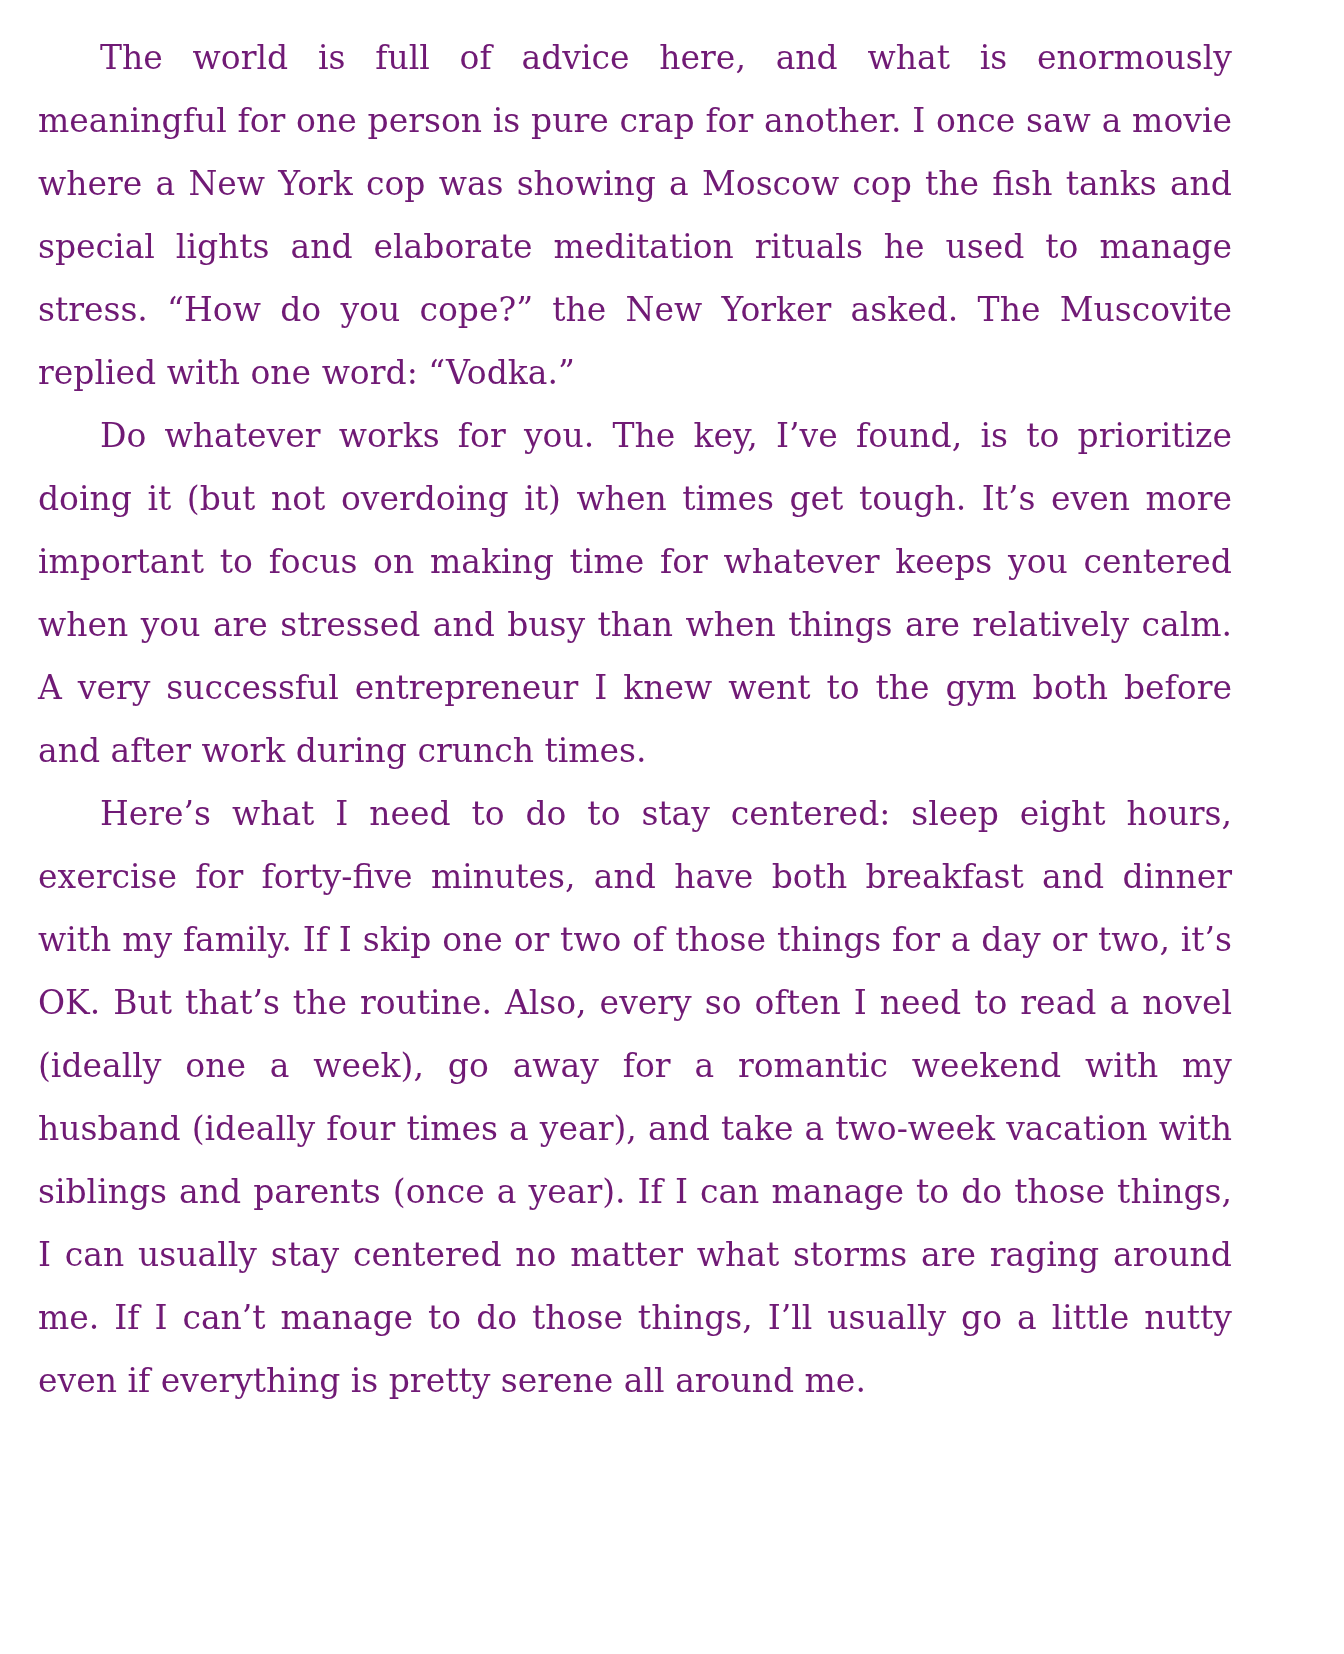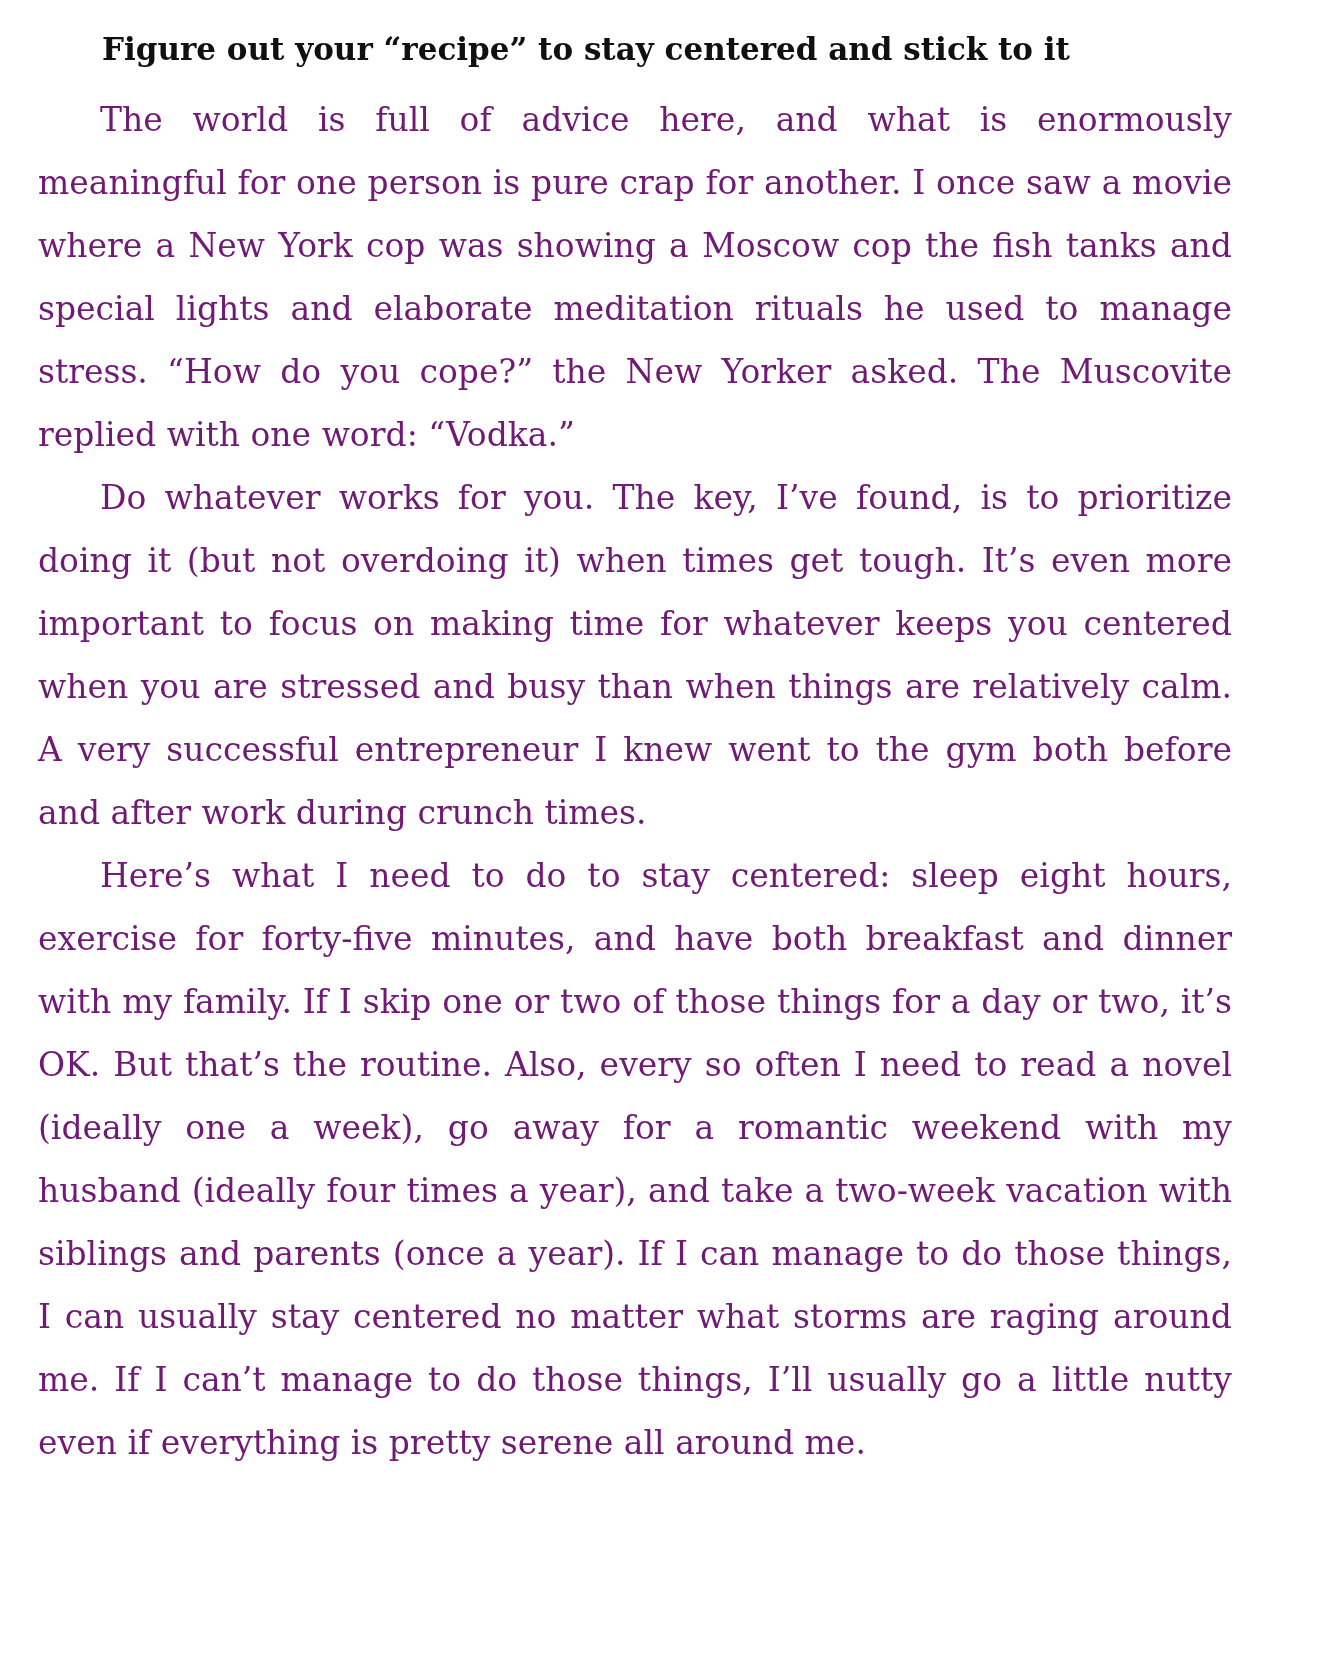--- a/index.html
+++ b/index.html
@@ -34,17 +34,16 @@
     margin: 0;
     text-align: justify;
     text-indent: 62px;
     color: #701a75;
   }
 </style>
 </head>
 <body>
 
 <div class="page">
-  <h2 class="heading">Figure out your “recipe” to stay centered and stick to it</h2>
   <p class="para">The world is full of advice here, and what is enormously meaningful for one person is pure crap for another. I once saw a movie where a New York cop was showing a Moscow cop the fish tanks and special lights and elaborate meditation rituals he used to manage stress. “How do you cope?” the New Yorker asked. The Muscovite replied with one word: “Vodka.”</p>
   <p class="para">Do whatever works for you. The key, I’ve found, is to prioritize doing it (but not overdoing it) when times get tough. It’s even more important to focus on making time for whatever keeps you centered when you are stressed and busy than when things are relatively calm. A very successful entrepreneur I knew went to the gym both before and after work during crunch times.</p>
   <p class="para">Here’s what I need to do to stay centered: sleep eight hours, exercise for forty-five minutes, and have both breakfast and dinner with my family. If I skip one or two of those things for a day or two, it’s OK. But that’s the routine. Also, every so often I need to read a novel (ideally one a week), go away for a romantic weekend with my husband (ideally four times a year), and take a two-week vacation with siblings and parents (once a year). If I can manage to do those things, I can usually stay centered no matter what storms are raging around me. If I can’t manage to do those things, I’ll usually go a little nutty even if everything is pretty serene all around me.</p>
 </div>
 
 </body></html>

